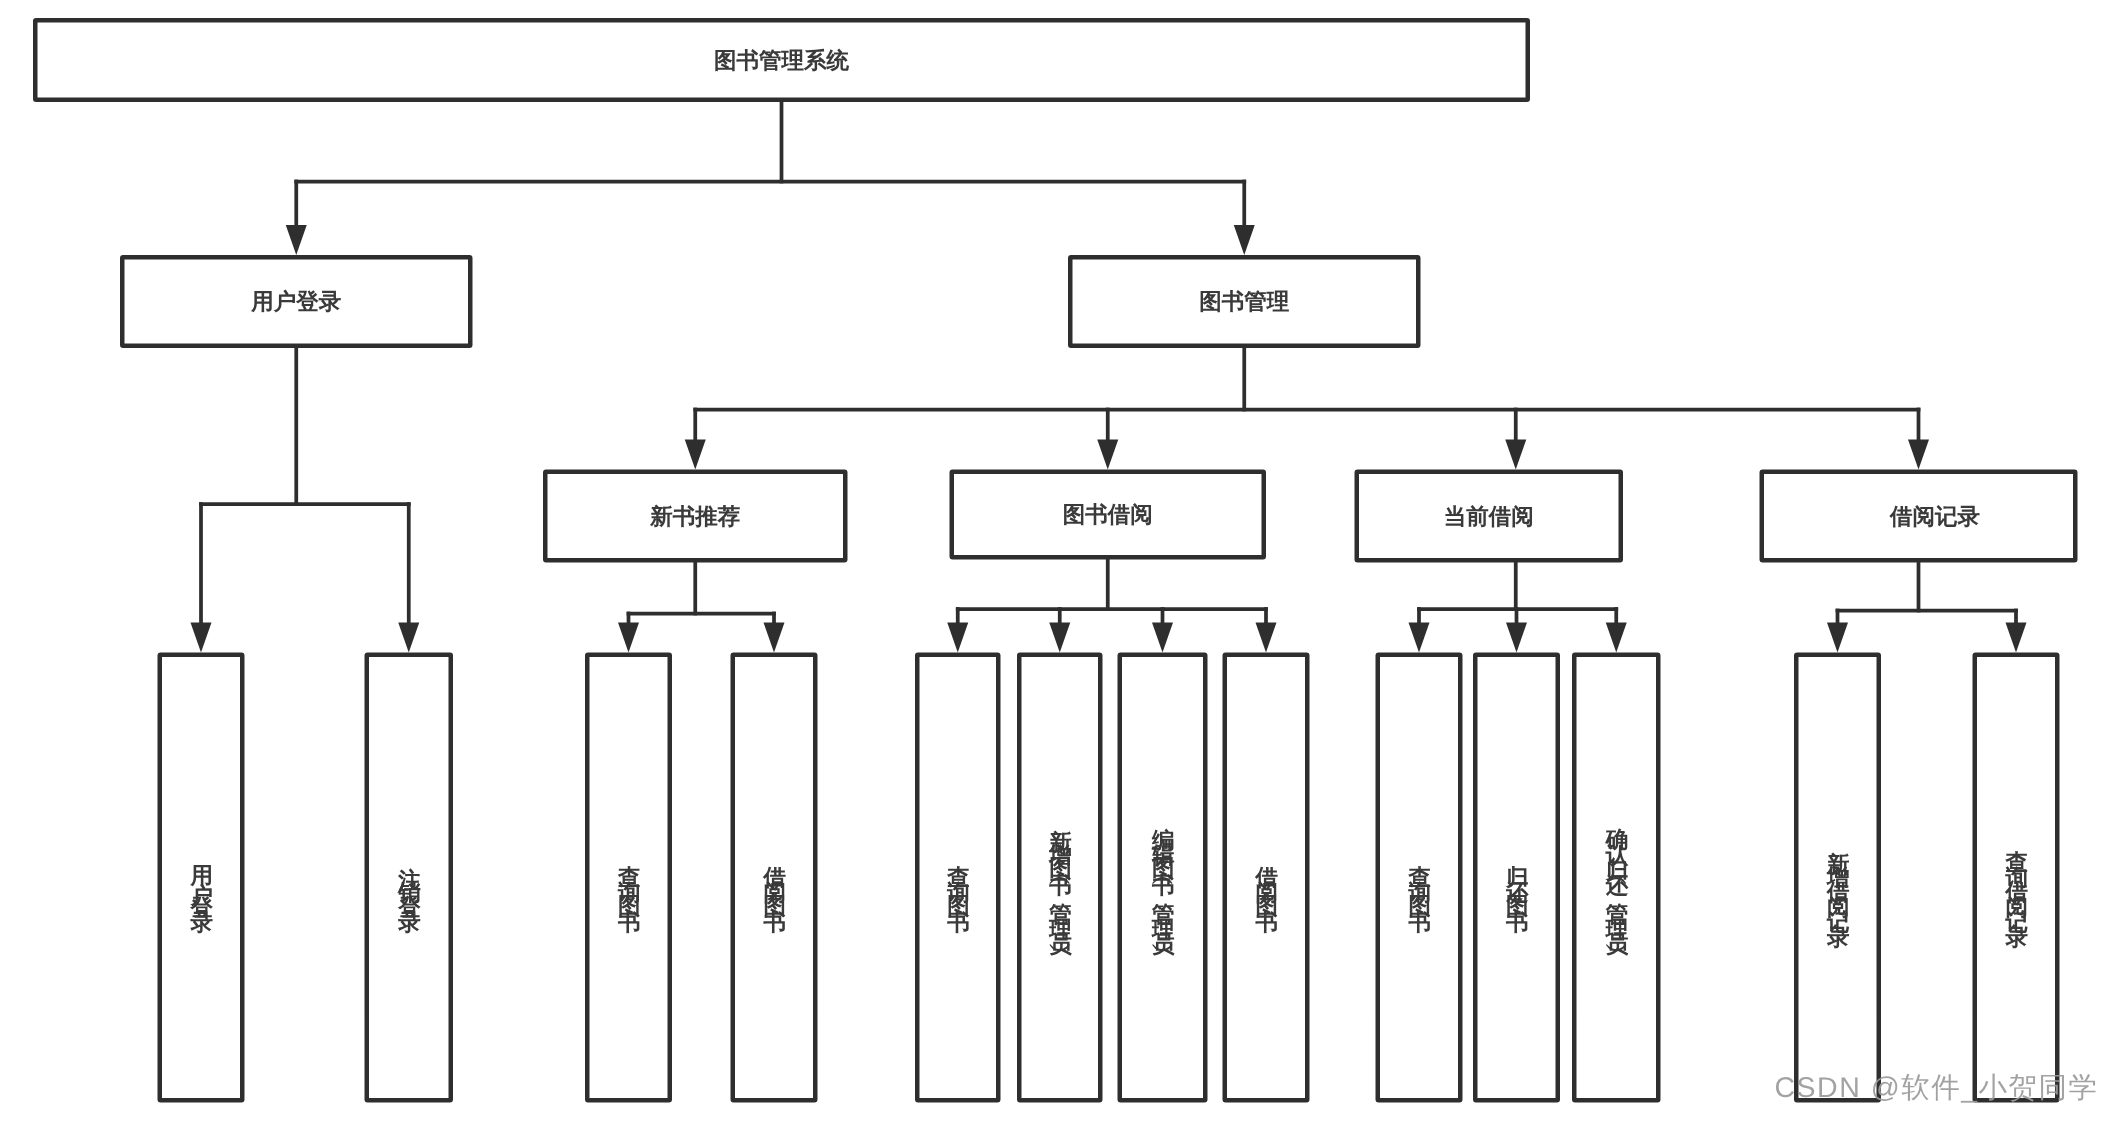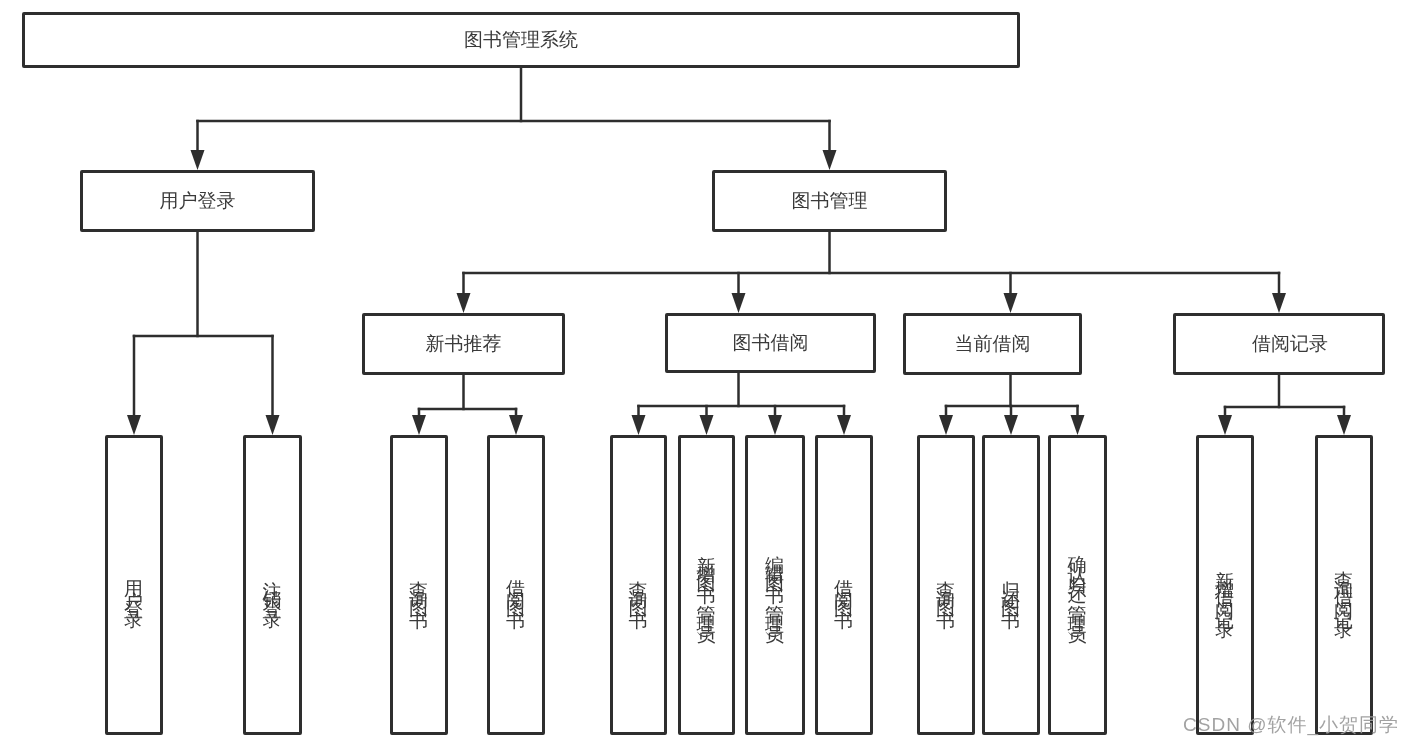--- a/index.html
+++ b/index.html
@@ -19,23 +19,24 @@
   .node {
     position: absolute;
     box-sizing: border-box;
     border: 3px solid #2e2e2e;
     border-radius: 2px;
     background: #ffffff;
     display: flex;
     align-items: center;
     justify-content: center;
     color: #3a3a3a;
-    font-size: 19px;
+    font-size: 15px;
     z-index: 1;
     white-space: nowrap;
+    font-weight: bold;
   }
   .leaf {
     writing-mode: vertical-rl;
     text-orientation: upright;
     letter-spacing: 10px;
     white-space: normal;
     line-height: 1;
   }
   .watermark {
     position: absolute;
@@ -121,21 +122,21 @@
       <polygon points="1337,415 1351,415 1344,435"></polygon>
     </g>
   </svg>
 
   <div class="node" style="left:22px; top:12px; width:998px; height:56px;">图书管理系统</div>
 
   <div class="node" style="left:80px; top:170px; width:235px; height:62px;">用户登录</div>
   <div class="node" style="left:712px; top:170px; width:235px; height:62px;">图书管理</div>
 
   <div class="node" style="left:362px; top:313px; width:203px; height:62px;">新书推荐</div>
-  <div class="node" style="left:633px; top:313px; width:211px; height:60px;margin-left:32px;">图书借阅</div>
+  <div class="node" style="left:633px; top:313px; width:211px; height:60px;">图书借阅</div>
   <div class="node" style="left:903px; top:313px; width:179px; height:62px;">当前借阅</div>
   <div class="node" style="left:1173px; top:313px; width:212px; height:62px;padding-left:22px;">借阅记录</div>
 
   <div class="node leaf" style="left:105px; top:435px; width:58px; height:300px;">用户登录</div>
   <div class="node leaf" style="left:243px; top:435px; width:59px; height:300px;">注销登录</div>
 
   <div class="node leaf" style="left:390px; top:435px; width:58px; height:300px;">查询图书</div>
   <div class="node leaf" style="left:487px; top:435px; width:58px; height:300px;">借阅图书</div>
 
   <div class="node leaf" style="left:610px; top:435px; width:57px; height:300px;">查询图书</div>

